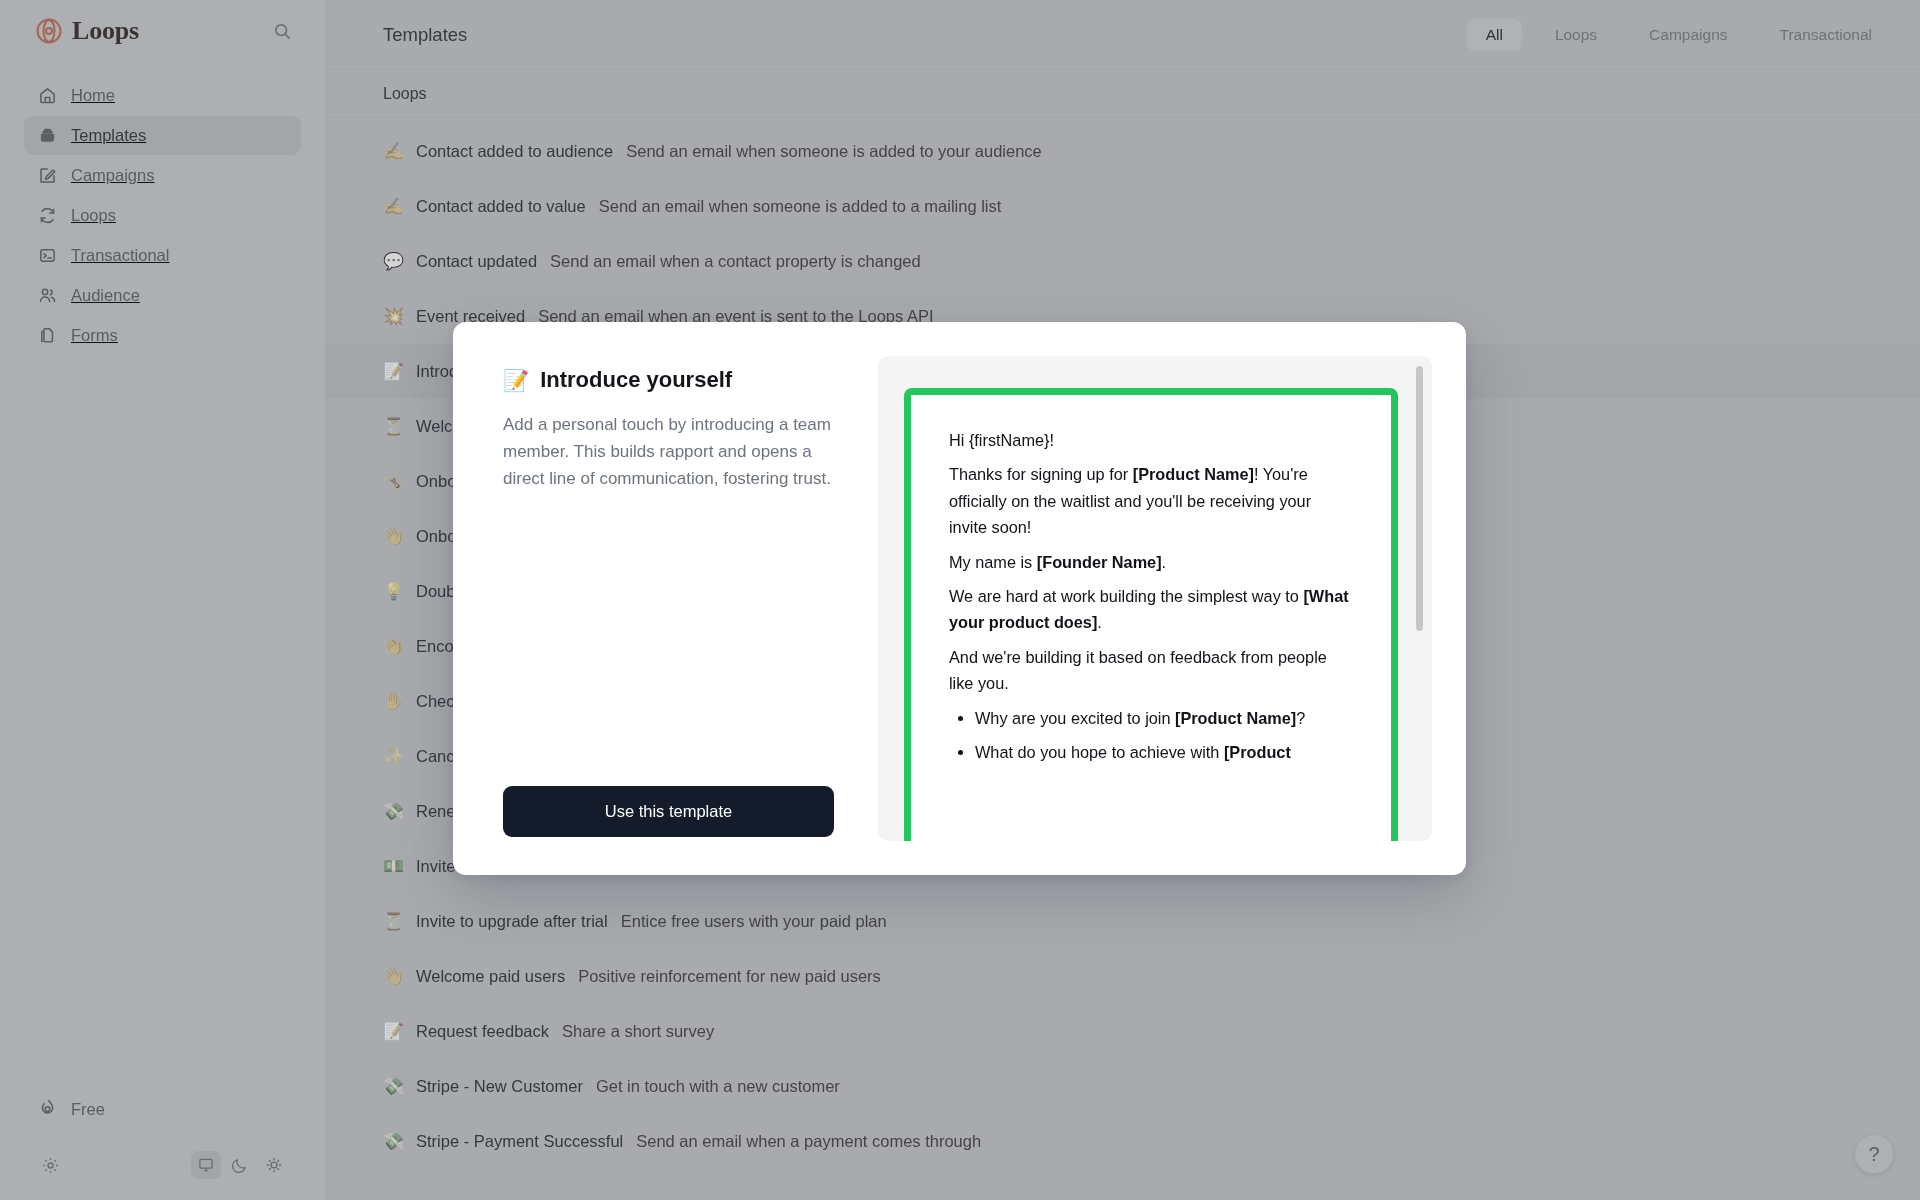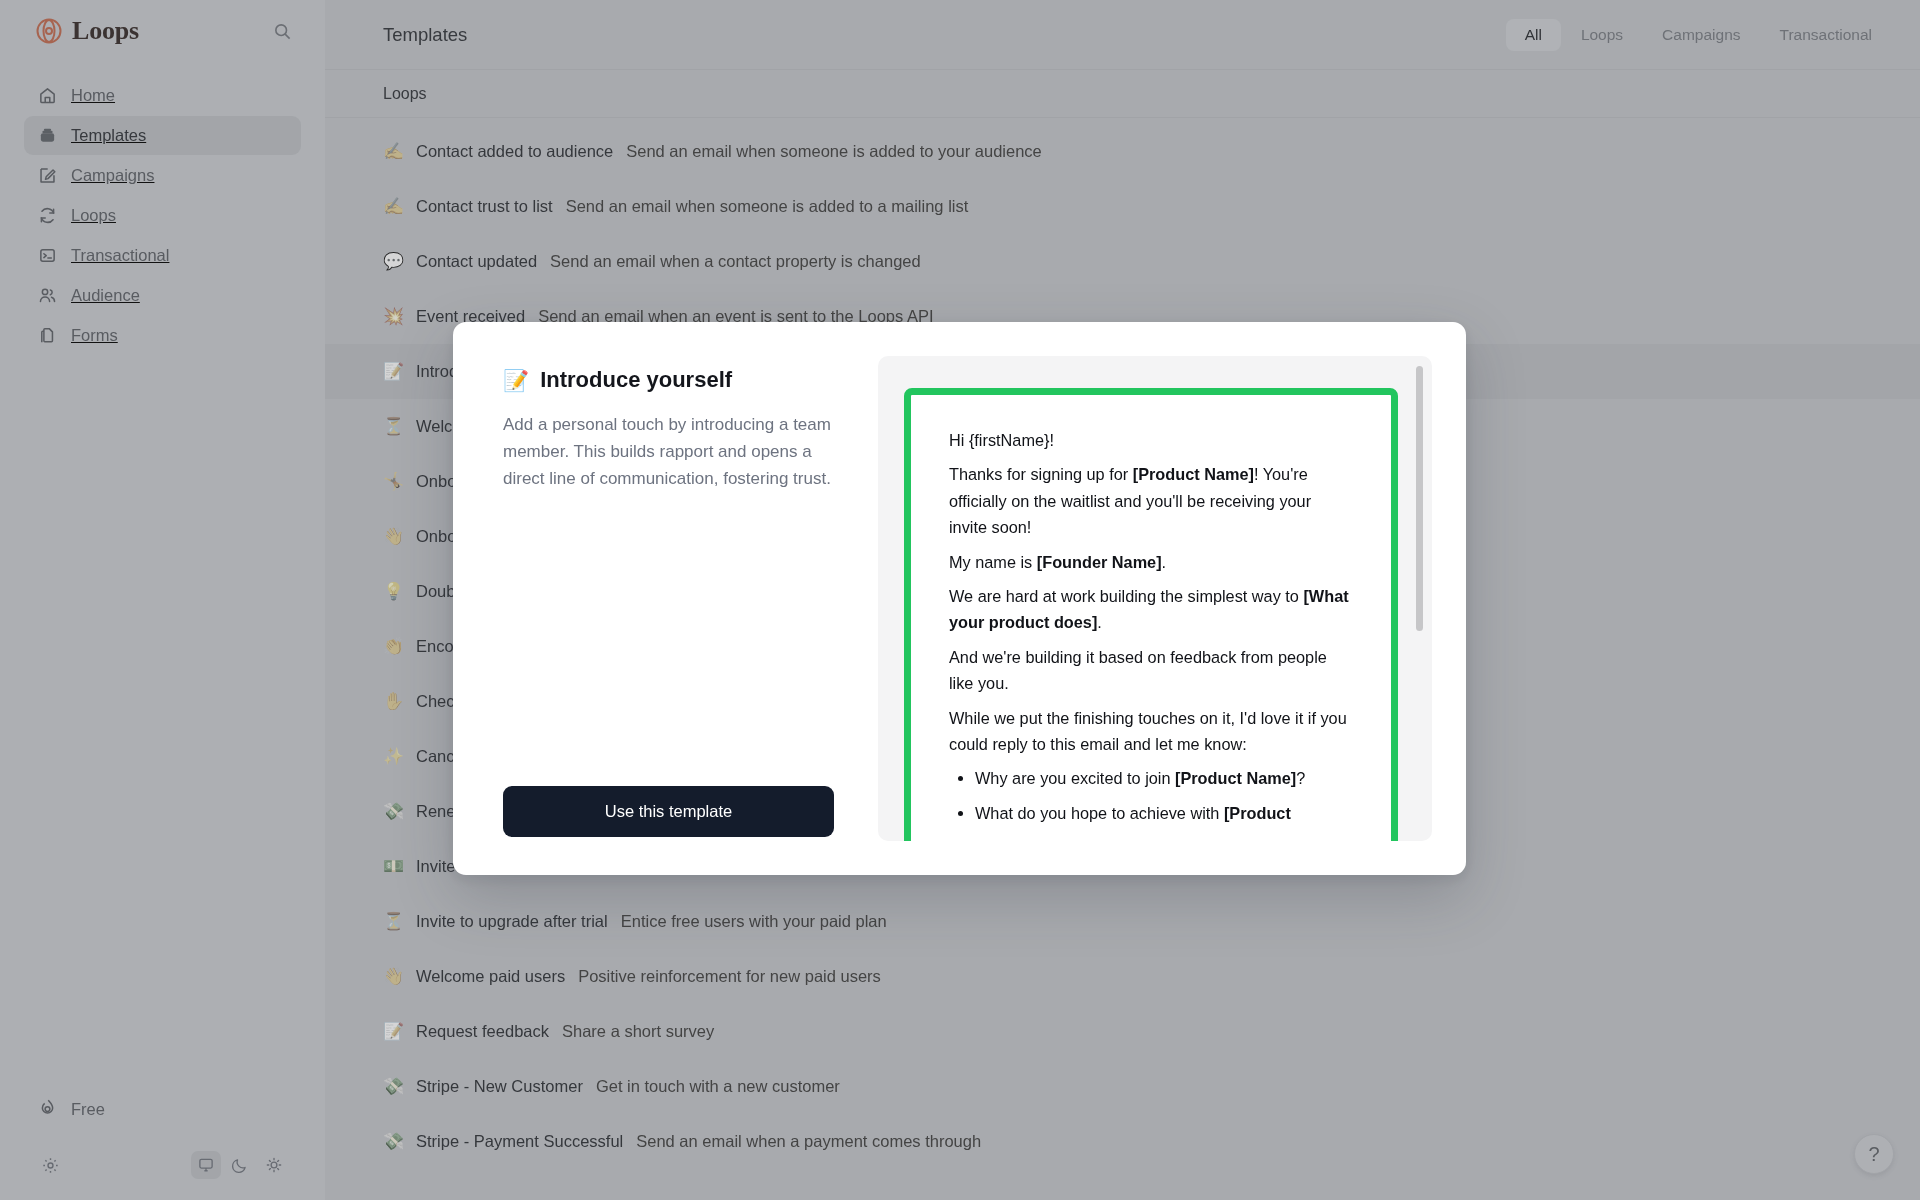--- a/index.html
+++ b/index.html
@@ -130,21 +130,21 @@
     border-bottom: 1px solid #b3b7bf;
   }
   .page-title {
     font-size: 18.5px;
     color: #2f343d;
     flex: 1;
   }
   .tabs {
     display: flex;
     align-items: center;
-    gap: 1px;
+    gap: 14px;
     padding: 3px;
     border-radius: 10px;
     justify-content: center;
   }
   .tab {
     padding: 7px 19px;
     font-size: 15.5px;
     color: #737984;
     border-radius: 8px;
   }
@@ -468,21 +468,21 @@
       <div class="section-head">Loops</div>
 
       <div class="tpl-list" id="tpl-list">
           <div class="tpl-row">
             <span class="tpl-emoji">✍️</span>
             <span class="tpl-name">Contact added to audience</span>
             <span class="tpl-desc">Send an email when someone is added to your audience</span>
           </div>
           <div class="tpl-row">
             <span class="tpl-emoji">✍️</span>
-            <span class="tpl-name">Contact trust to list</span>
+            <span class="tpl-name">Contact added to value</span>
             <span class="tpl-desc">Send an email when someone is added to a mailing list</span>
           </div>
           <div class="tpl-row">
             <span class="tpl-emoji">💬</span>
             <span class="tpl-name">Contact updated</span>
             <span class="tpl-desc">Send an email when a contact property is changed</span>
           </div>
           <div class="tpl-row">
             <span class="tpl-emoji">💥</span>
             <span class="tpl-name">Event received</span>
@@ -583,21 +583,20 @@
       </div>
 
       <div class="modal-right">
         <div class="preview-card">
           <div class="preview-body" id="preview-body">
               <p>Hi {firstName}!</p>
               <p><span>Thanks for signing up for </span><b>[Product Name]</b><span>! You're officially on the waitlist and you'll be receiving your invite soon!</span></p>
               <p><span>My name is </span><b>[Founder Name]</b><span>.</span></p>
               <p><span>We are hard at work building the simplest way to </span><b>[What your product does]</b><span>.</span></p>
               <p><span>And we're building it based on feedback from people like you.</span></p>
-              <p><span>While we put the finishing touches on it, I'd love it if you could reply to this email and let me know:</span></p>
               <ul>
                 <li><span>Why are you excited to join </span><b>[Product Name]</b><span>?</span></li>
                 <li><span>What do you hope to achieve with </span><b>[Product</b></li>
               </ul>
             </div>
         </div>
         <div class="pv-scroll-track">
           <div class="pv-scroll-thumb"></div>
         </div>
       </div>

